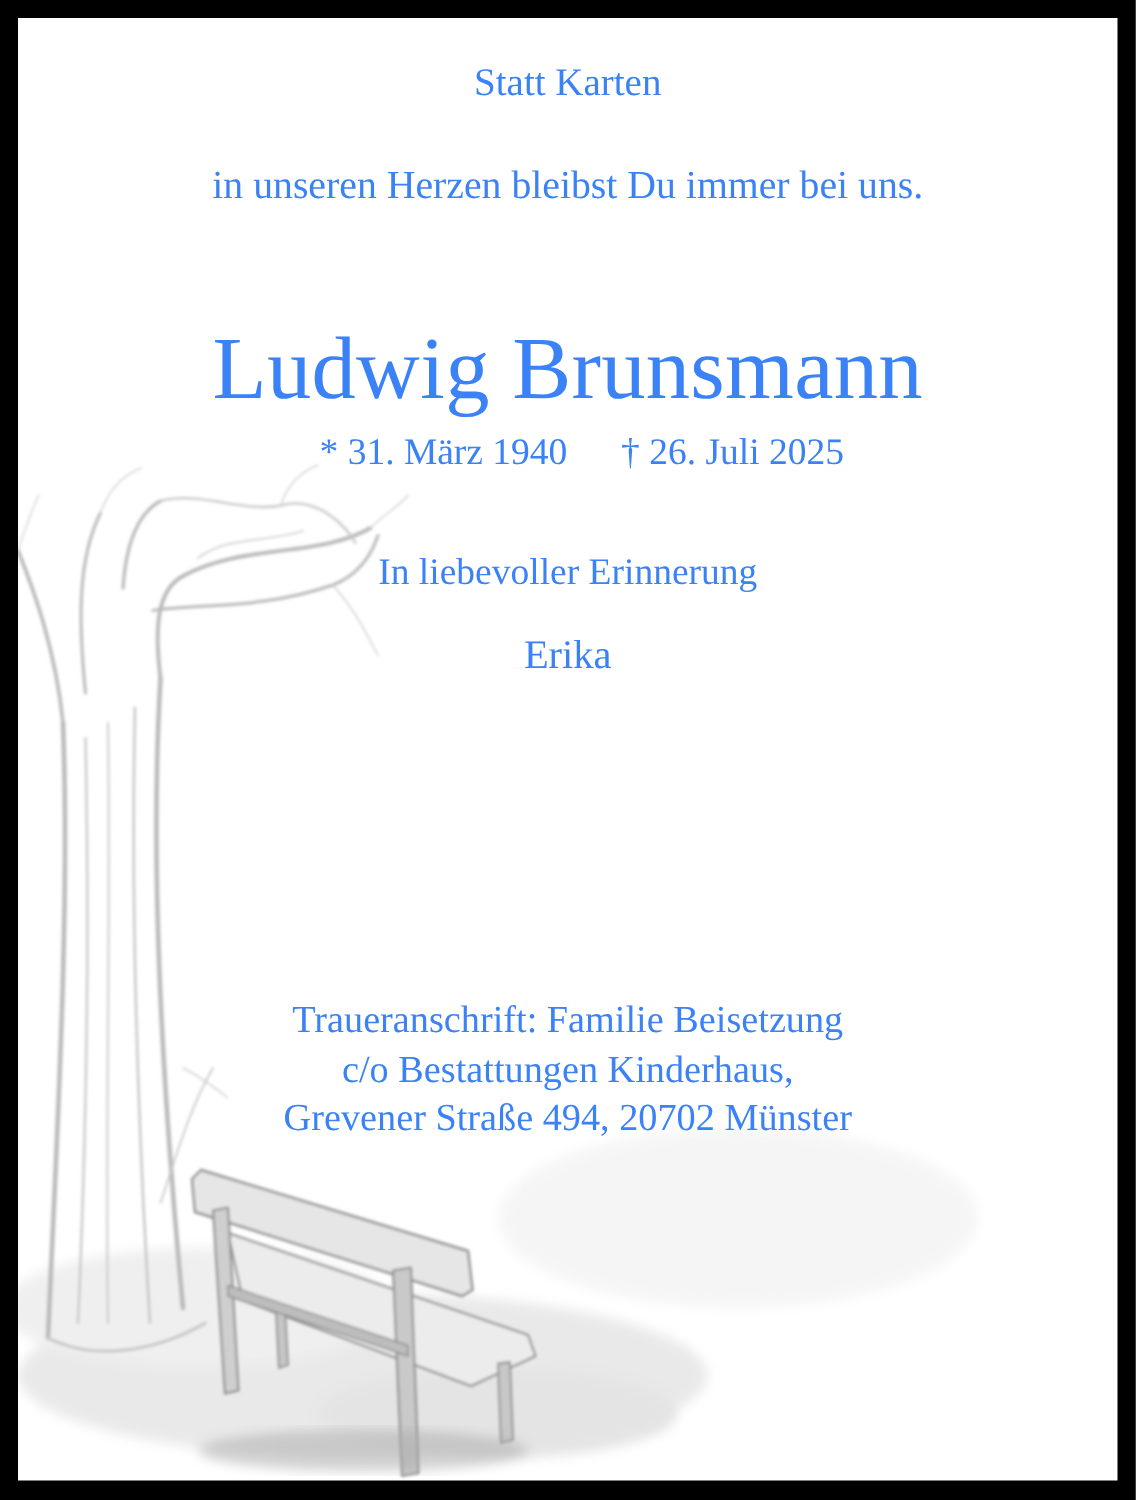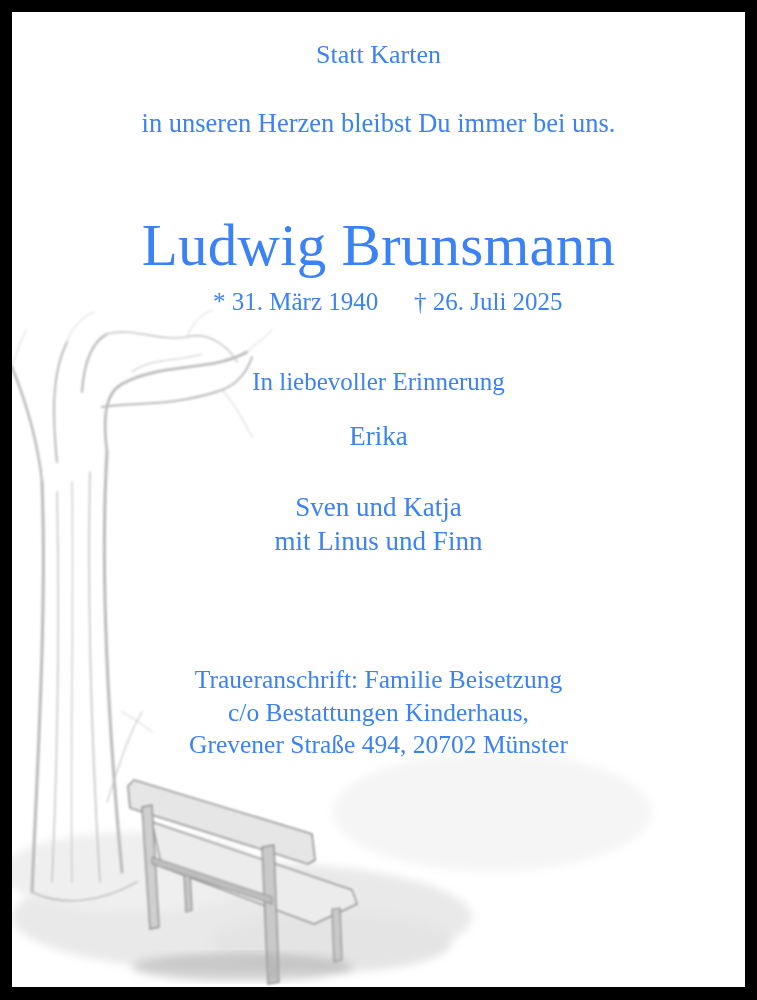--- a/index.html
+++ b/index.html
@@ -112,24 +112,20 @@
   <div class="txt center dates">
     <span class="birth">* 31. März 1940</span>
     <span class="death">† 26. Juli 2025</span>
   </div>
 
   <div class="txt center memory">In liebevoller Erinnerung</div>
 
   <div class="txt center mourner m-erika">
     <span class="line">Erika</span>
   </div>
-  <div class="txt center mourner m-sven">
-    <span class="line">Sven und Katja</span>
-    <span class="line">mit Linus und Finn</span>
-  </div>
 
   <div class="txt center address">
     <span class="line">Traueranschrift: Familie Beisetzung</span>
     <span class="line">c/o Bestattungen Kinderhaus,</span>
     <span class="line">Grevener Straße 494, 20702 Münster</span>
   </div>
 
 
 </div>
 

